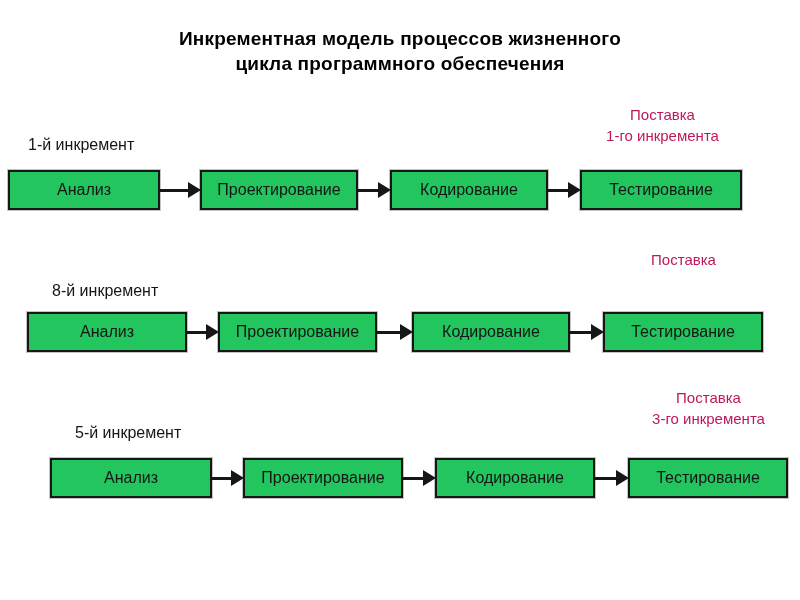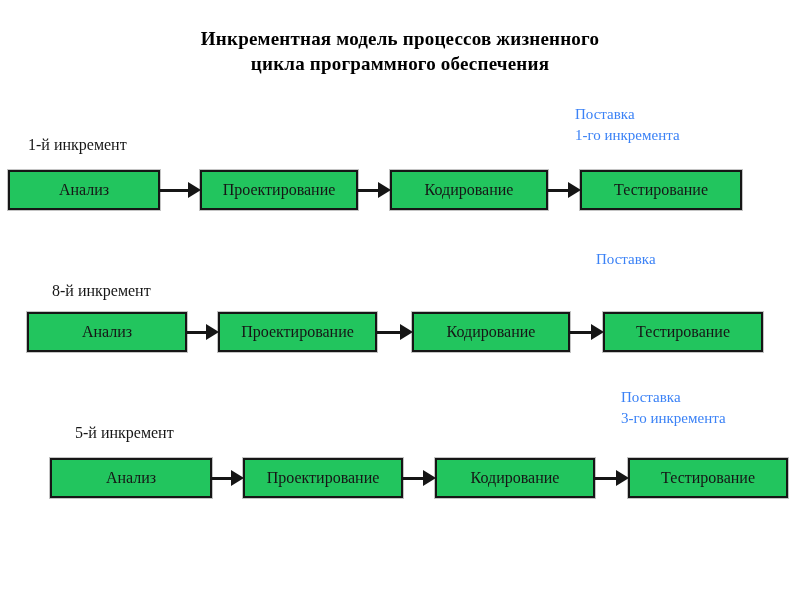--- a/index.html
+++ b/index.html
@@ -5,21 +5,21 @@
   html, body {
     margin: 0;
     padding: 0;
     background: #ffffff;
   }
   .canvas {
     position: relative;
     width: 800px;
     height: 600px;
     background: #ffffff;
-    font-family: Liberation Serif, serif;
+    font-family: Liberation Sans, sans-serif;
     color: #111111;
     overflow: hidden;
   }
   .title {
     position: absolute;
     left: 0;
     top: 26px;
     width: 800px;
     text-align: center;
     font-size: 19px;
@@ -31,24 +31,25 @@
   .inc-label {
     position: absolute;
     font-size: 16px;
     white-space: nowrap;
     color: #161616;
     text-align: right;
   }
   .delivery {
     position: absolute;
     width: 175px;
+    text-align: center;
     font-size: 15px;
     line-height: 21px;
     white-space: nowrap;
-    color: #3b82f6;
+    color: #be185d;
   }
   .box {
     position: absolute;
     height: 40px;
     box-sizing: border-box;
     border: 2px solid #161616;
     background: #22c55e;
     display: flex;
     align-items: center;
     justify-content: center;

